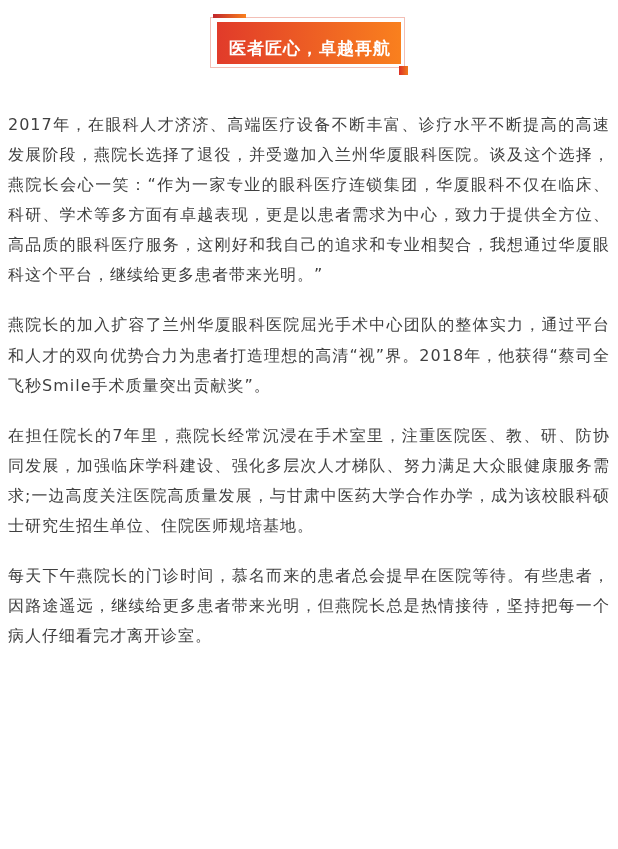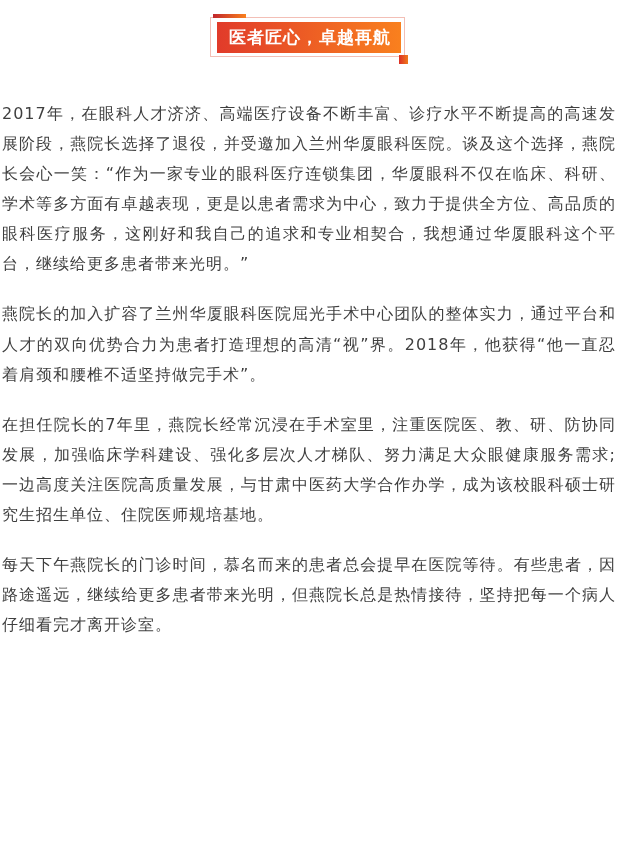--- a/index.html
+++ b/index.html
@@ -30,21 +30,21 @@
   }
   .banner-main {
     position: relative;
     z-index: 2;
     background: linear-gradient(90deg, var(--gradient_start), var(--gradient_end));
     color: #ffffff;
     font-weight: bold;
     font-size: 17px;
     line-height: 1;
     letter-spacing: 1px;
-    padding: 7px 10px 7px 12px;
+    padding: 18px 10px 7px 12px;
     white-space: nowrap;
   }
   .banner-outline {
     position: absolute;
     left: -7px;
     top: -5px;
     right: -4px;
     bottom: -4px;
     border: 1px solid var(--outline);
     z-index: 1;
@@ -61,21 +61,21 @@
   .banner-square {
     position: absolute;
     right: -7px;
     bottom: -11px;
     width: 9px;
     height: 9px;
     background: linear-gradient(90deg, var(--square_start), var(--square_end));
     z-index: 3;
   }
   .article {
-    margin: 46px 2px 0;
+    margin: 46px 8px 0;
   }
   .article p {
     margin: 0 0 20px;
     font-size: 16px;
     line-height: 1.88;
     color: var(--text_color);
     text-align: justify;
     text-justify: inter-ideograph;
     letter-spacing: 1px;
     word-break: break-all;
@@ -88,18 +88,18 @@
 
   <div class="banner-wrap">
     <span class="banner-accent"></span>
     <span class="banner-outline"></span>
     <div class="banner-main">医者匠心，卓越再航</div>
     <span class="banner-square"></span>
   </div>
 
   <div class="article">
     <p>2017年，在眼科人才济济、高端医疗设备不断丰富、诊疗水平不断提高的高速发展阶段，燕院长选择了退役，并受邀加入兰州华厦眼科医院。谈及这个选择，燕院长会心一笑：“作为一家专业的眼科医疗连锁集团，华厦眼科不仅在临床、科研、学术等多方面有卓越表现，更是以患者需求为中心，致力于提供全方位、高品质的眼科医疗服务，这刚好和我自己的追求和专业相契合，我想通过华厦眼科这个平台，继续给更多患者带来光明。”</p>
-    <p>燕院长的加入扩容了兰州华厦眼科医院屈光手术中心团队的整体实力，通过平台和人才的双向优势合力为患者打造理想的高清“视”界。2018年，他获得“他一直忍着肩颈和腰椎不适坚持做完手术”。</p>
+    <p>燕院长的加入扩容了兰州华厦眼科医院屈光手术中心团队的整体实力，通过平台和人才的双向优势合力为患者打造理想的高清“视”界。2018年，他获得“蔡司全飞秒Smile手术质量突出贡献奖”。</p>
     <p>在担任院长的7年里，燕院长经常沉浸在手术室里，注重医院医、教、研、防协同发展，加强临床学科建设、强化多层次人才梯队、努力满足大众眼健康服务需求;一边高度关注医院高质量发展，与甘肃中医药大学合作办学，成为该校眼科硕士研究生招生单位、住院医师规培基地。</p>
     <p>每天下午燕院长的门诊时间，慕名而来的患者总会提早在医院等待。有些患者，因路途遥远，继续给更多患者带来光明，但燕院长总是热情接待，坚持把每一个病人仔细看完才离开诊室。</p>
   </div>
 
 </div>
 
 </body></html>

